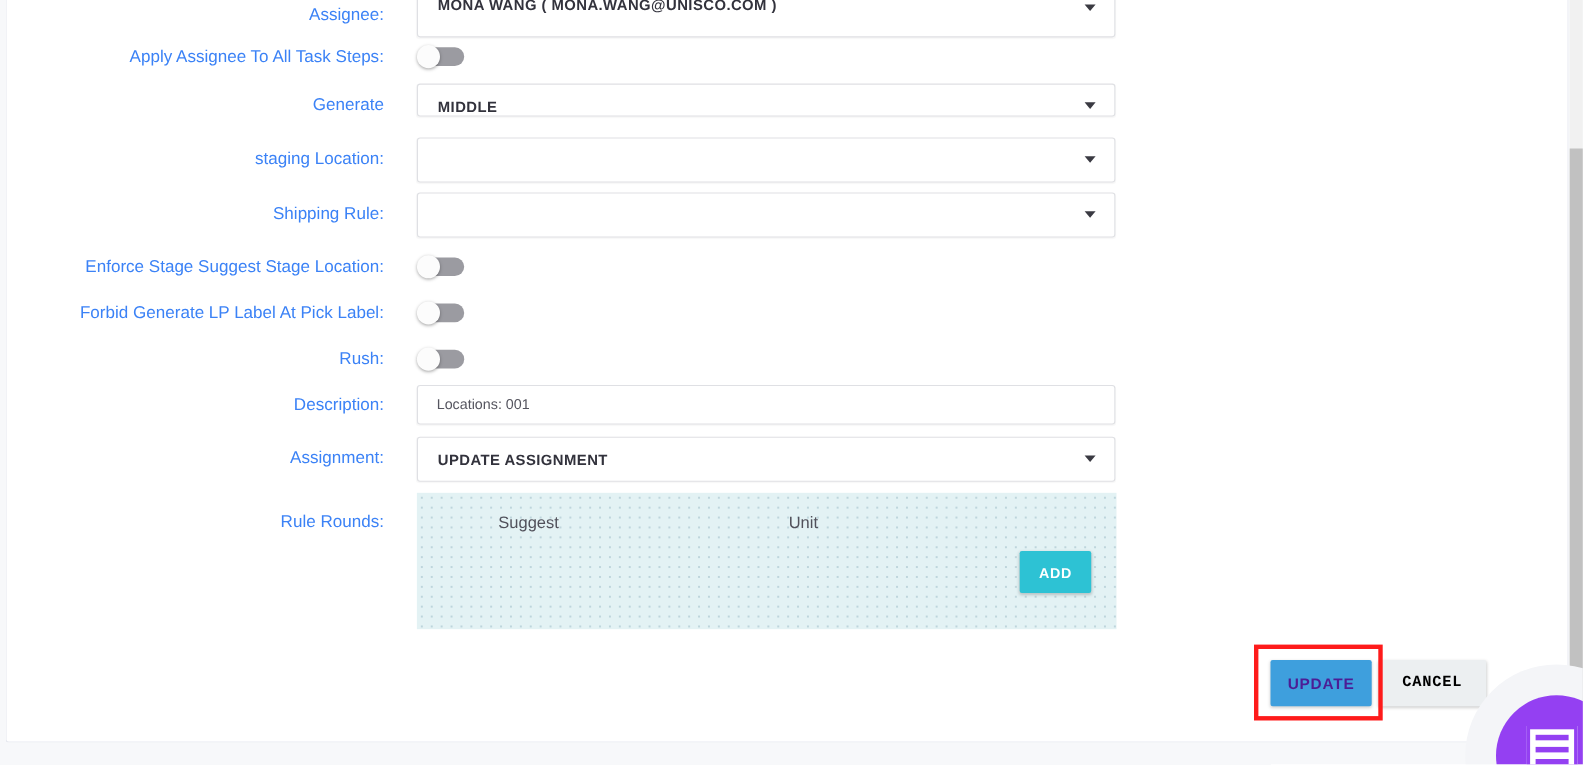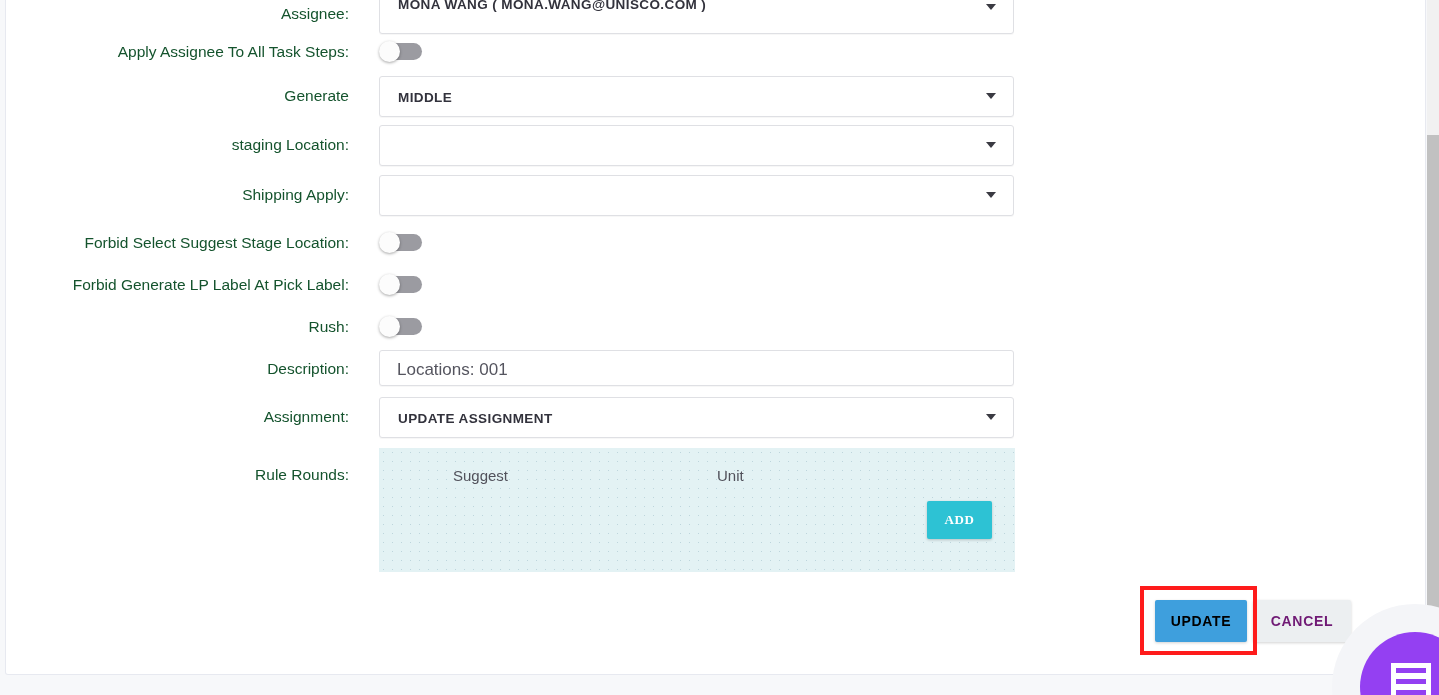--- a/index.html
+++ b/index.html
@@ -38,21 +38,21 @@
   .form-row {
     position: absolute;
     left: 0;
     height: 0;
   }
   .row-label {
     position: absolute;
     right: 0;
     width: 340px;
     text-align: right;
-    color: #14532d;
+    color: #3b82f6;
     font-size: 15.5px;
     line-height: 20px;
     white-space: nowrap;
   }
   .label-anchor {
     position: absolute;
     left: 3px;
     width: 340px;
   }
 
@@ -99,21 +99,21 @@
     border: 1px solid #dfe0e4;
     border-radius: 3px;
     box-shadow: 0 1px 1px rgba(0,0,0,0.035);
     position: relative;
   }
   .text-box .val {
     position: absolute;
     left: 17px;
     top: 9px;
     color: #55555f;
-    font-size: 17px;
+    font-size: 13px;
     white-space: nowrap;
   }
 
   
   .toggle {
     position: relative;
     width: 44px;
     height: 21px;
   }
   .toggle .track {
@@ -158,21 +158,21 @@
   #add-button {
     position: absolute;
     right: 23px;
     top: 53px;
     width: 65px;
     height: 38px;
     background: #2dc2d4;
     border: none;
     border-radius: 2px;
     color: #ffffff;
-    font-family: Liberation Serif, serif;
+    font-family: Liberation Sans, sans-serif;
     font-size: 13px;
     font-weight: bold;
     letter-spacing: 0.6px;
     box-shadow: 0 1px 3px rgba(0,0,0,0.2);
     cursor: pointer;
   }
 
   
   #footer-actions {
     position: absolute;
@@ -190,27 +190,28 @@
     font-size: 14px;
     font-weight: bold;
     letter-spacing: 0.7px;
     cursor: pointer;
     box-shadow: 0 1px 3px rgba(0,0,0,0.18);
   }
   #update-button {
     left: 0;
     width: 92px;
     background: #3e9fdd;
-    color: #000000;
+    color: #4c1d95;
   }
   #cancel-button {
     left: 98px;
     width: 98px;
     background: #eceff1;
-    color: #701a75;
+    color: #000000;
+    font-family: Liberation Mono, monospace;
   }
 
   
   #update-highlight {
     position: absolute;
     left: 1140px;
     top: 586px;
     width: 117px;
     height: 69px;
     border: 4px solid #fe1b1b;
@@ -307,54 +308,54 @@
           <span class="thumb"></span>
         </div>
       </div>
     </div>
 
     <div class="form-row" style="top:126px">
       <div class="label-anchor">
         <div class="row-label">Generate</div>
       </div>
       <div class="ctrl" style="top:-10px">
-        <div class="select-box" style="height:41px">
+        <div class="select-box" style="height:30px">
           <span class="val" style="top:13px">MIDDLE</span>
           <span class="caret" style="top:16px"></span>
         </div>
       </div>
     </div>
 
     <div class="form-row" style="top:175px">
       <div class="label-anchor">
         <div class="row-label">staging Location:</div>
       </div>
       <div class="ctrl" style="top:-10px">
         <div class="select-box" style="height:41px">
           <span class="val" style="top:13px"></span>
           <span class="caret" style="top:16px"></span>
         </div>
       </div>
     </div>
 
     <div class="form-row" style="top:225px">
       <div class="label-anchor">
-        <div class="row-label">Shipping Apply:</div>
+        <div class="row-label">Shipping Rule:</div>
       </div>
       <div class="ctrl" style="top:-10px">
         <div class="select-box" style="height:41px">
           <span class="val" style="top:13px"></span>
           <span class="caret" style="top:16px"></span>
         </div>
       </div>
     </div>
 
     <div class="form-row" style="top:273px">
       <div class="label-anchor">
-        <div class="row-label">Forbid Select Suggest Stage Location:</div>
+        <div class="row-label">Enforce Stage Suggest Stage Location:</div>
       </div>
       <div class="ctrl" style="top:-1px">
         <div class="toggle">
           <span class="track"></span>
           <span class="thumb"></span>
         </div>
       </div>
     </div>
 
     <div class="form-row" style="top:315px">

